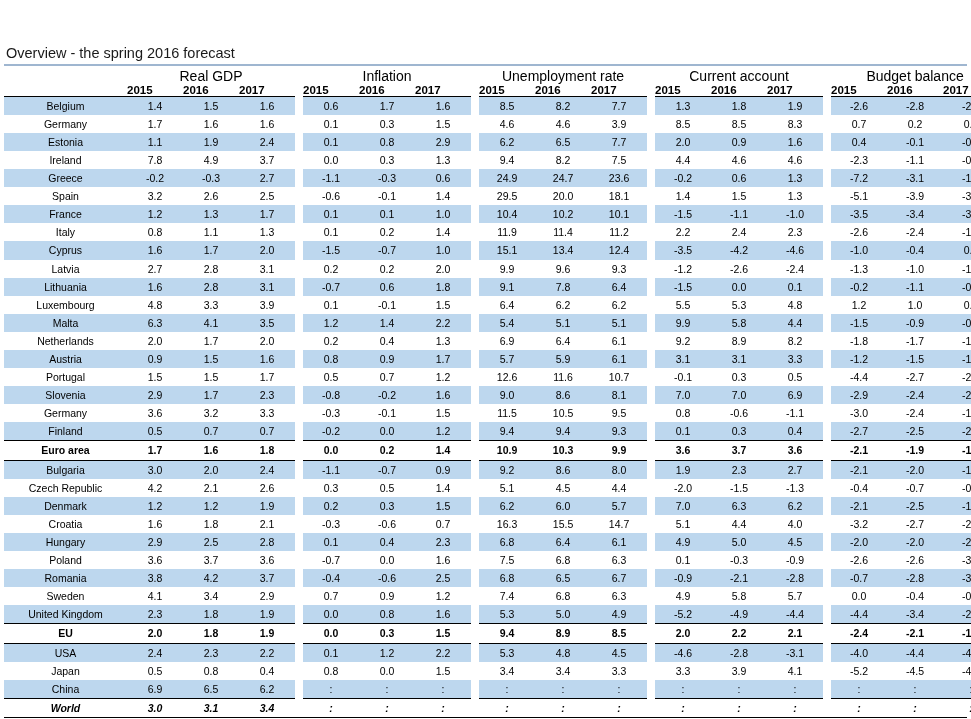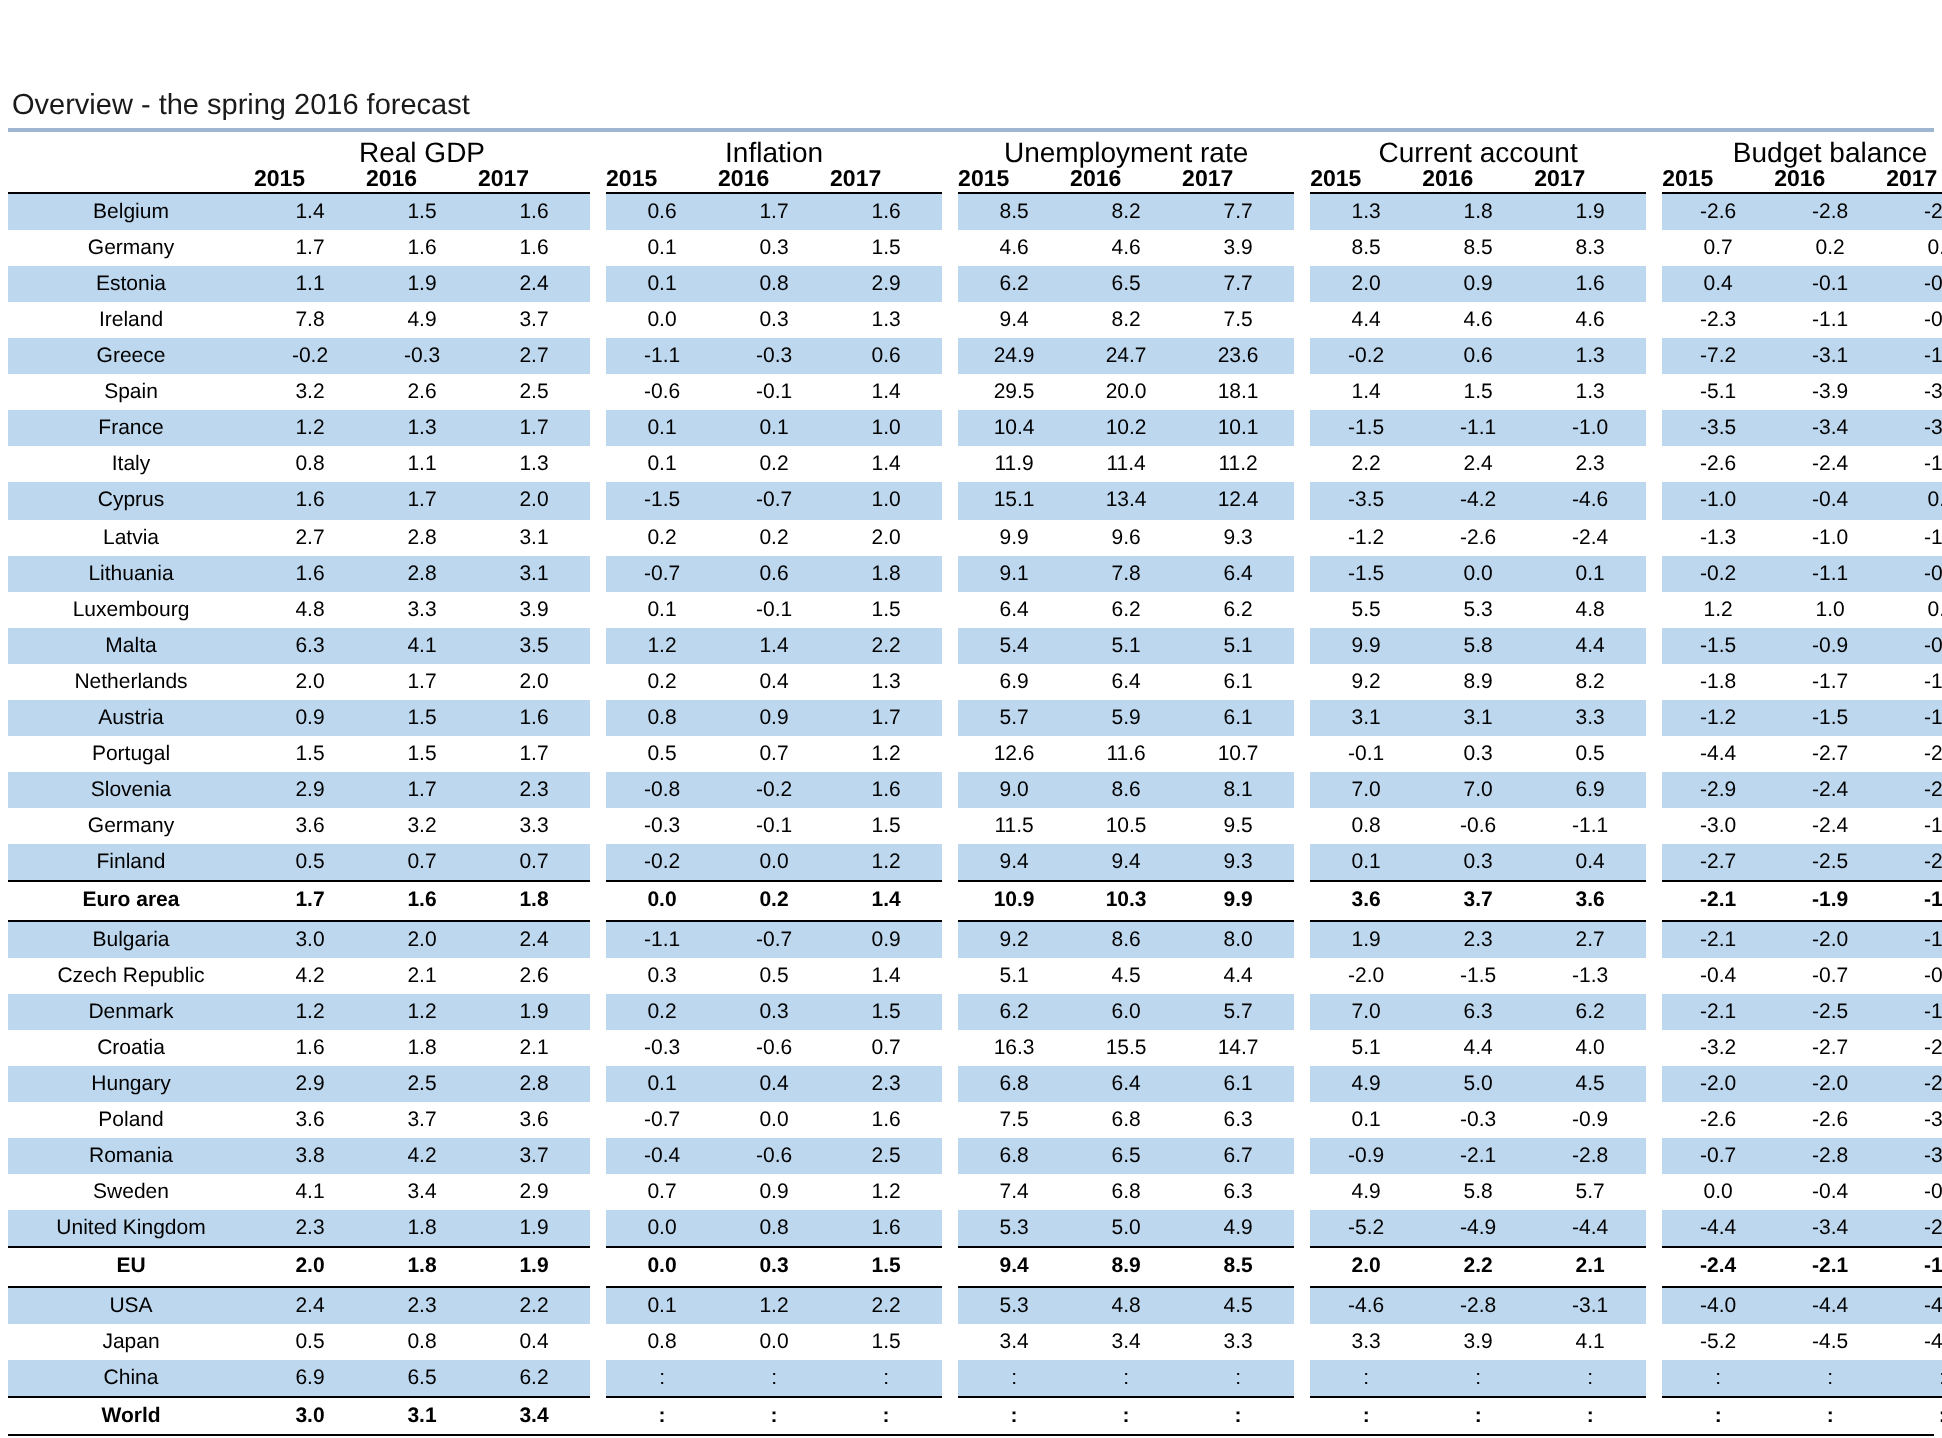--- a/index.html
+++ b/index.html
@@ -88,21 +88,21 @@
 
   
   tr.shaded td.name,
   tr.shaded td.val { background: #bdd7ee; }
   tr.plain td.name,
   tr.plain td.val { background: #ffffff; }
 
   tr.bold td { font-weight: bold; }
 
   tr.topline td.name,
-  tr.topline td.val { border-top: 1.1px solid #000; }
+  tr.topline td.val { border-top: 1.1px solid #000; font-style: italic; }
   tr.botline td.name,
   tr.botline td.val { border-bottom: 1.1px solid #000; }
 
   .bottom-rule {
     margin: 0 4px;
     height: 1.2px;
     background: #000;
   }
 </style>
 </head>

